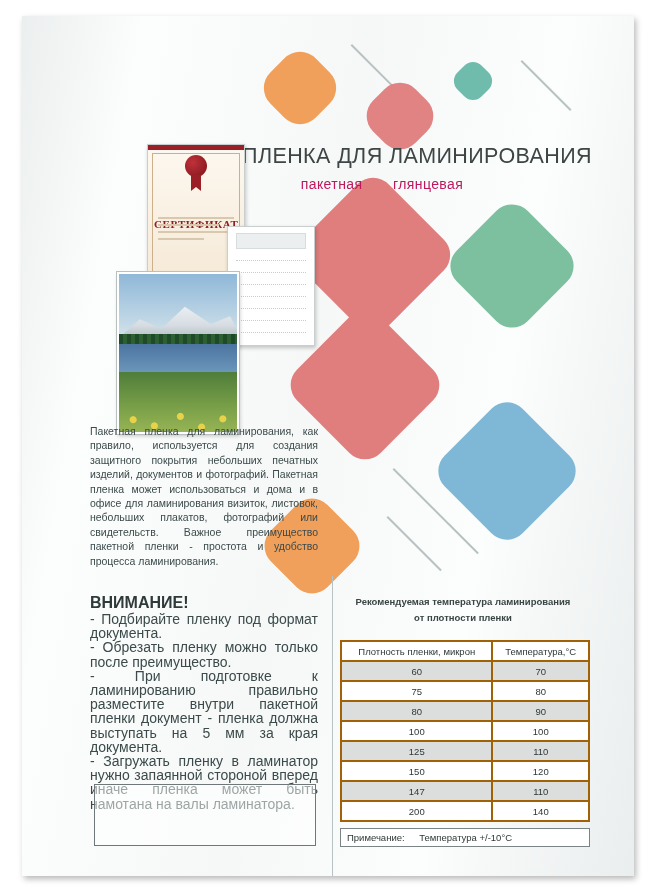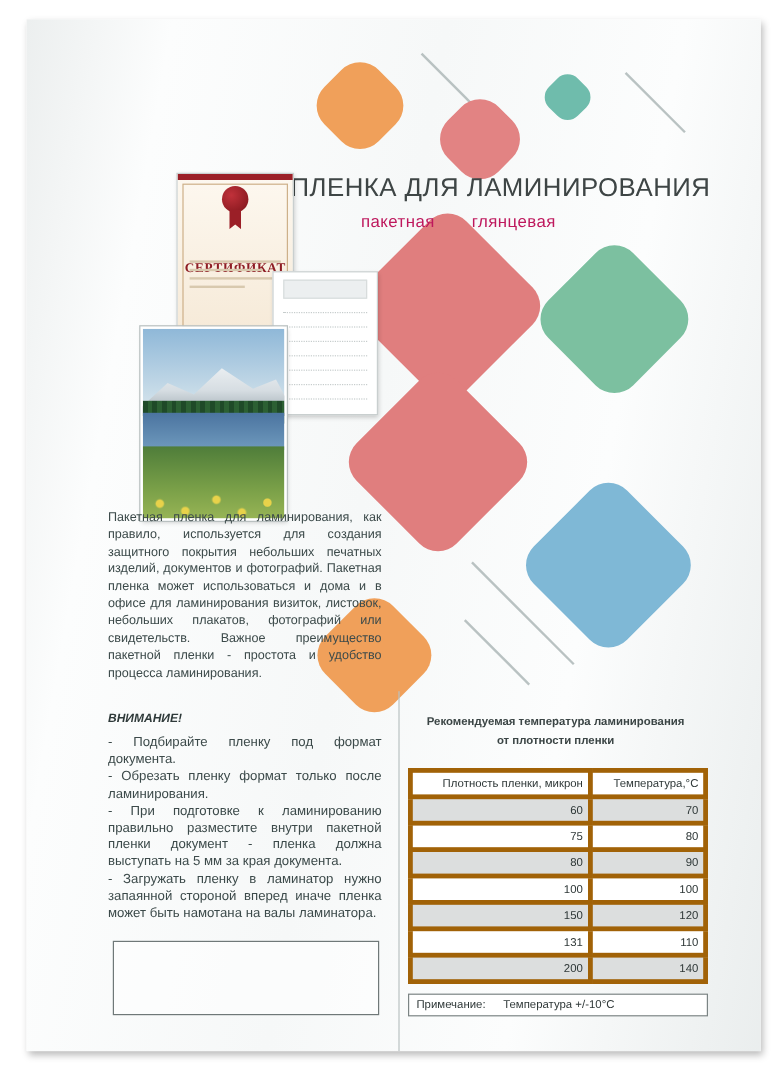--- a/index.html
+++ b/index.html
@@ -190,31 +190,30 @@
     width: 228px;
     font-size: 10.5px;
     line-height: 14.4px;
     color: #3c4a4a;
     text-align: justify;
   }
   #attention-title {
     position: absolute;
     left: 68px;
     top: 578px;
-    font-size: 10px;
+    font-size: 16px;
     font-weight: bold;
     color: #2f3a3a;
-    font-style: italic;
   }
   #attention-list {
     position: absolute;
     left: 68px;
     top: 596px;
     width: 228px;
-    font-size: 11px;
+    font-size: 14px;
     line-height: 14.2px;
     color: #3c4a4a;
     text-align: justify;
   }
   #attention-list p { margin: 0 0 0 0; }
 
   #note-box {
     position: absolute;
     left: 72px;
     top: 768px;
@@ -240,23 +239,23 @@
     position: absolute;
     left: 318px;
     top: 624px;
     width: 250px;
     border-collapse: collapse;
     font-size: 9.5px;
     color: #2f3838;
     background: #ffffff;
   }
   #temp-table th, #temp-table td {
-    border: 4px solid #a16207;
+    border: 2px solid #a16207;
     padding: 2px 4px;
-    text-align: right;
+    text-align: center;
     height: 14px;
     margin-left: 16px;
   }
   #temp-table thead th {
     font-weight: normal;
     background: #ffffff;
     font-size: 9.5px;
   }
   #temp-table tbody tr:nth-child(odd) td { background: #dcdede; }
   #temp-table tbody tr:nth-child(even) td { background: #ffffff; }
@@ -352,21 +351,21 @@
         <div class="sample" style="left:176px; top:162px; width:0; height:0; border:none; box-shadow:none;">
           <div class="leaf"></div>
         </div>
       </div>
 
       <div id="body-text">Пакетная пленка для ламинирования, как правило, используется для создания защитного покрытия небольших печатных изделий, документов и фотографий. Пакетная пленка может использоваться и дома и в офисе для ламинирования визиток, листовок, небольших плакатов, фотографий или свидетельств. Важное преимущество пакетной пленки - простота и удобство процесса ламинирования.</div>
 
       <div id="attention-title">ВНИМАНИЕ!</div>
       <div id="attention-list">
         <p>- Подбирайте пленку под формат документа.</p>
-        <p>- Обрезать пленку формат только после ламинирования.</p>
+        <p>- Обрезать пленку можно только после преимущество.</p>
         <p>- При подготовке к ламинированию правильно разместите внутри пакетной пленки документ - пленка должна выступать на 5 мм за края документа.</p>
         <p>- Загружать пленку в ламинатор нужно запаянной стороной вперед иначе пленка может быть намотана на валы ламинатора.</p>
       </div>
 
       <div id="note-box"></div>
 
       <div id="col-sep"></div>
 
       <div id="table-title">
         <div>Рекомендуемая температура ламинирования</div>
@@ -391,25 +390,29 @@
           </tr>
           <tr>
             <td>80</td>
             <td>90</td>
           </tr>
           <tr>
             <td>100</td>
             <td>100</td>
           </tr>
           <tr>
+            <td>125</td>
+            <td>110</td>
+          </tr>
+          <tr>
             <td>150</td>
             <td>120</td>
           </tr>
           <tr>
-            <td>131</td>
+            <td>147</td>
             <td>110</td>
           </tr>
           <tr>
             <td>200</td>
             <td>140</td>
           </tr>
         </tbody>
       </table>
 
       <div id="footnote">

